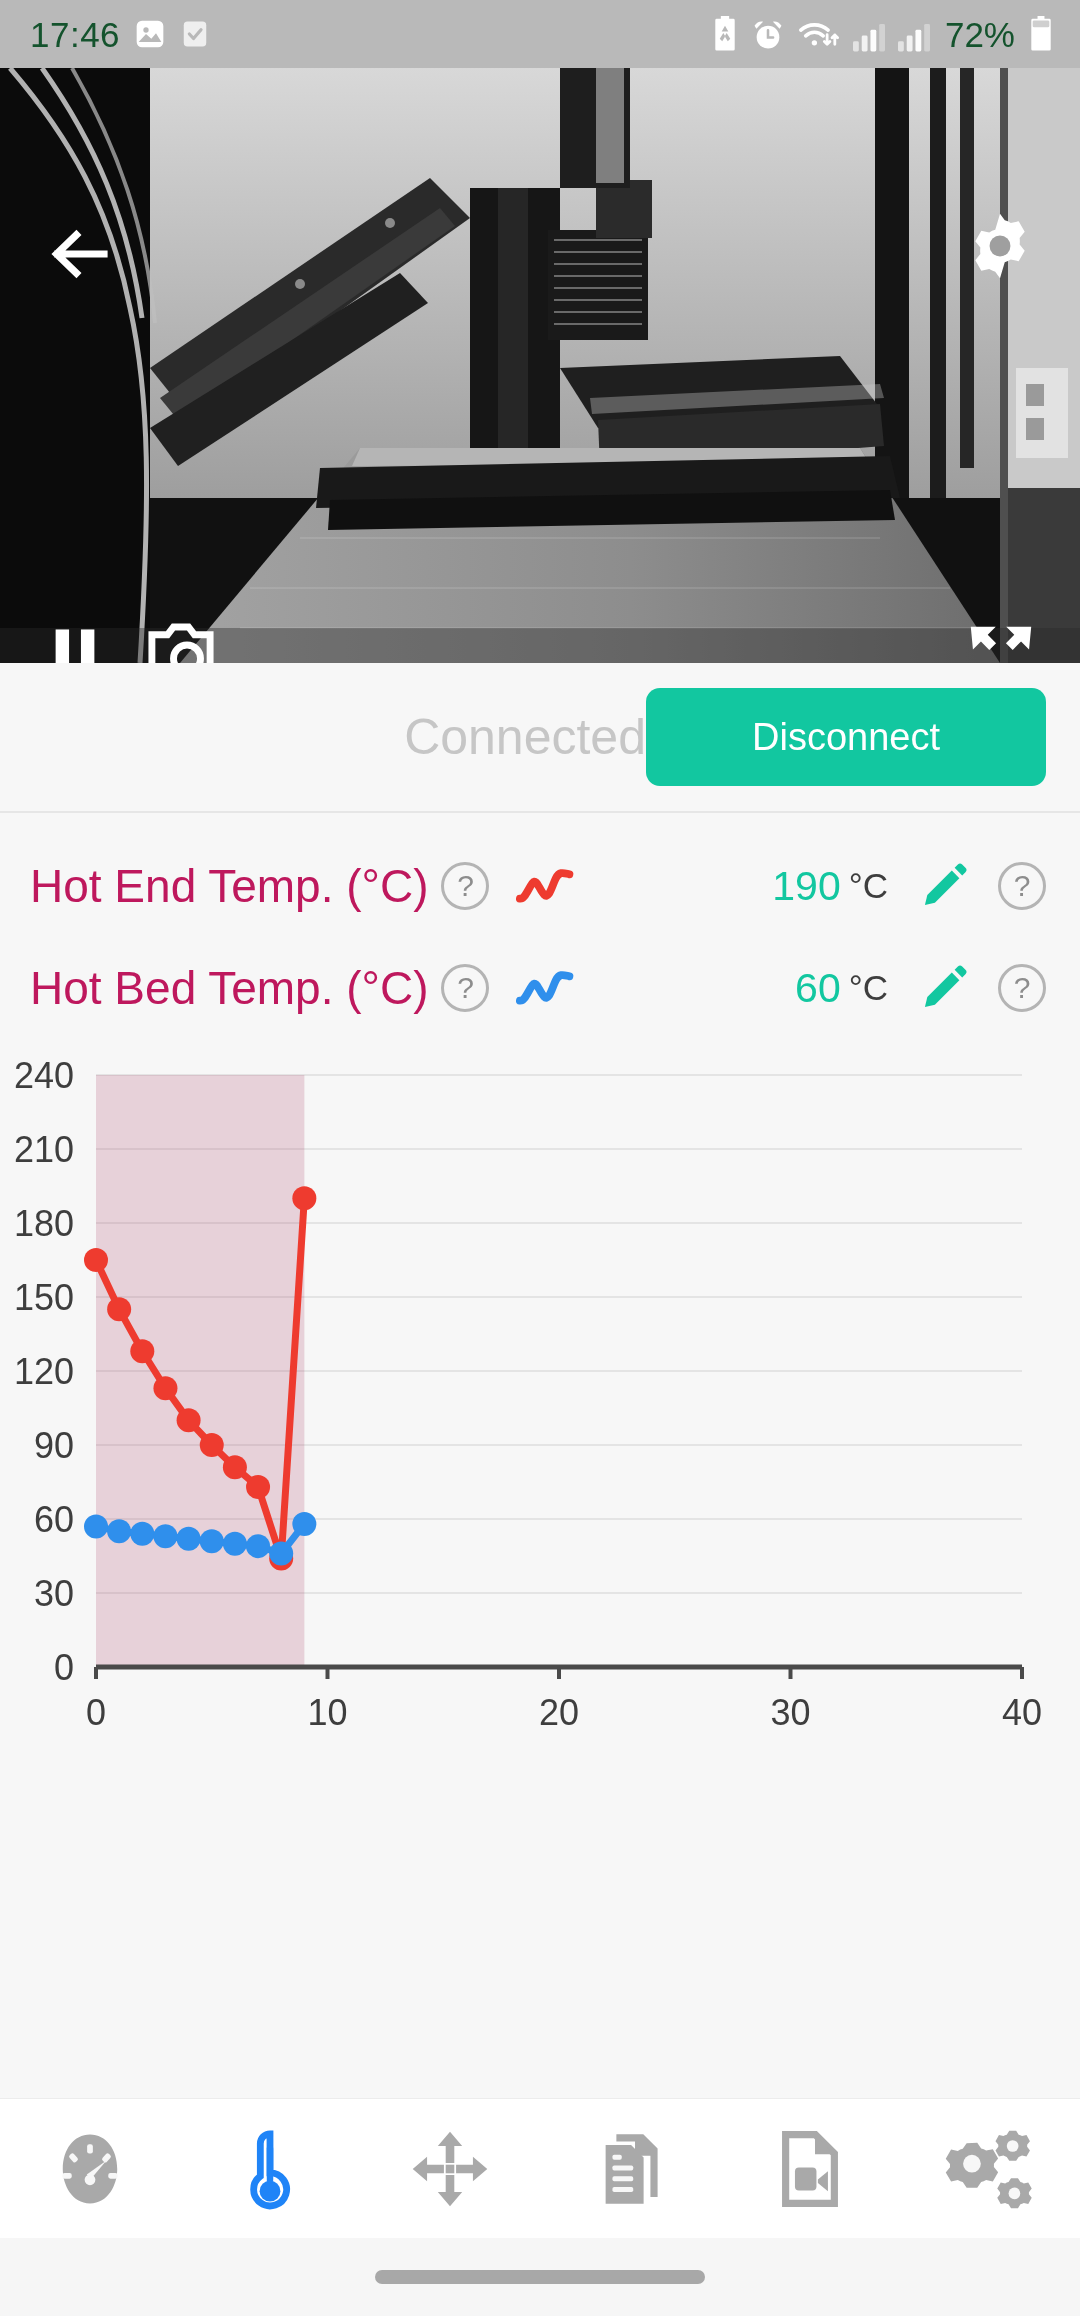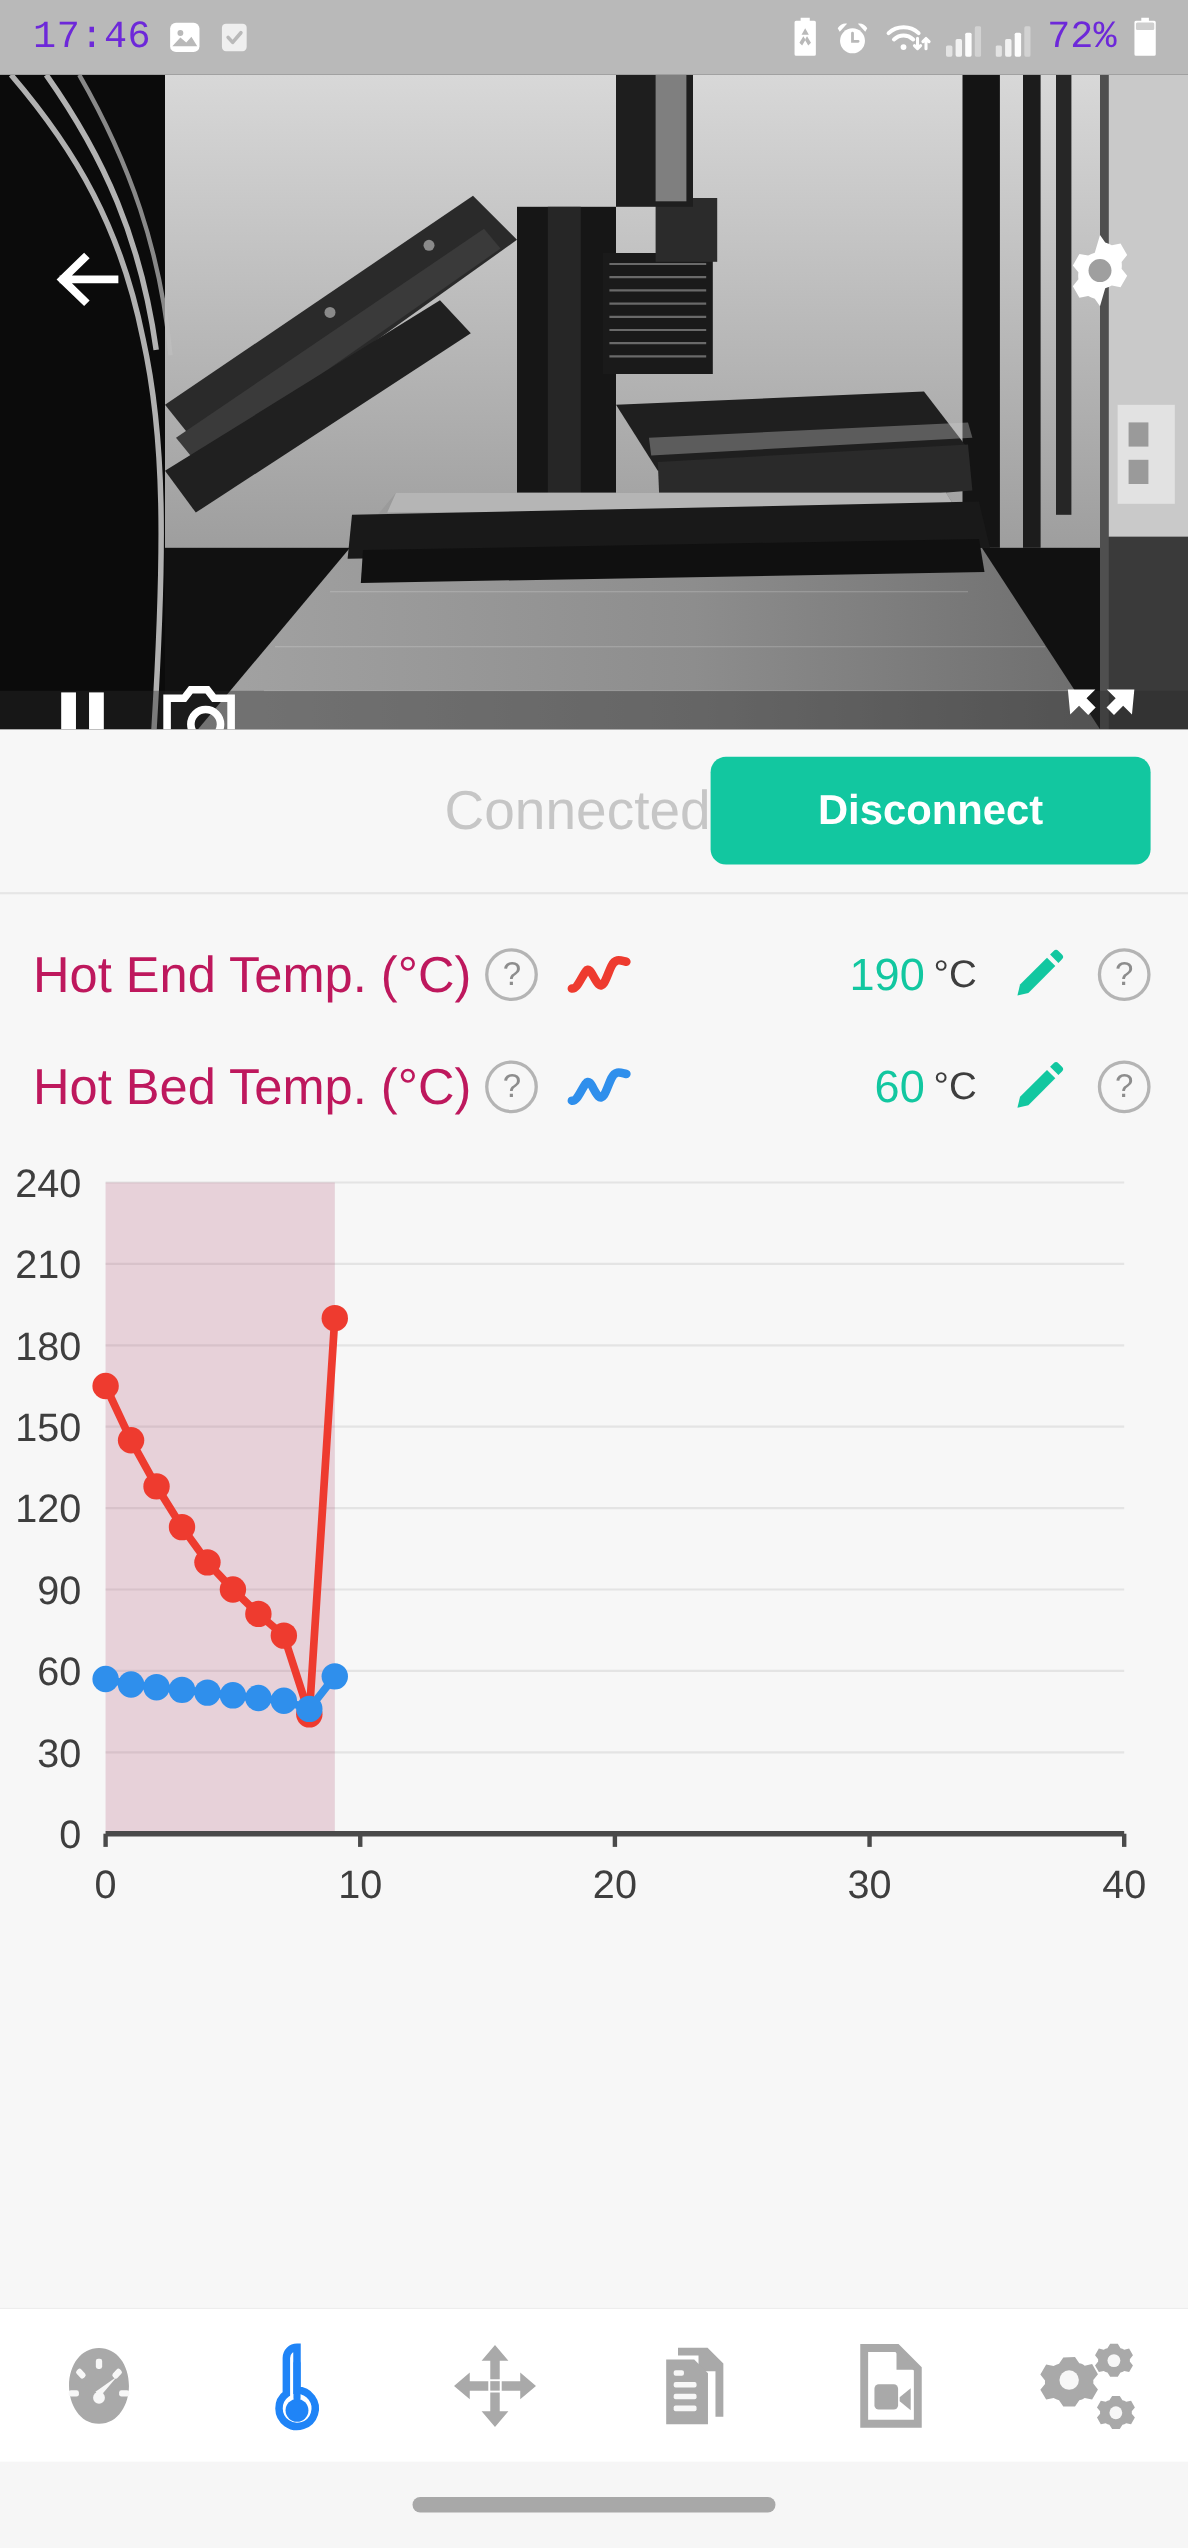--- a/index.html
+++ b/index.html
@@ -6,23 +6,23 @@
   html, body {
     width: 1080px; height: 2316px;
     font-family: "Liberation Sans", sans-serif;
     background: #f7f7f7;
     overflow: hidden;
   }
   .phone { position: relative; width: 1080px; height: 2316px; background: #f7f7f7; display: flex; flex-direction: column; }
 
   
   .statusbar {
-    height: 68px; background: #b9b9b9; color: #6d28d9;
+    height: 68px; background: #b9b9b9; color: #14532d;
     display: flex; align-items: center; justify-content: space-between;
-    padding: 0 26px 0 30px; flex: 0 0 68px; font-family: Liberation Mono, monospace;
+    padding: 0 26px 0 30px; flex: 0 0 68px;
   }
   .sb-left { display: flex; align-items: center; gap: 14px; }
   .sb-time { font-size: 35px; letter-spacing: .5px; line-height: 1; font-weight: 400; }
   .sb-right { display: flex; align-items: flex-end; gap: 13px; }
   .sb-ico { display: inline-flex; align-items: center; justify-content: center; }
   .sb-pct { font-size: 35px; line-height: 1; margin-left: 2px; }
 
   
   .webcam {
     position: relative; width: 1080px; height: 595px;
@@ -39,21 +39,21 @@
   
   .conn-row {
     display: flex; align-items: center; height: 150px; flex: 0 0 150px;
     background: #f7f7f7; border-bottom: 2px solid #e6e6e6;
     padding: 0 34px 0 30px;
   }
   .conn-title { font-size: 38px; color: #3e3e3e; line-height: 1.15; width: 330px; }
   .conn-status { flex: 1; text-align: right; font-size: 50px; color: #c6c6c6; }
   .conn-btn {
     background: #12c7a0; color: #ffffff; border: none; border-radius: 14px;
-    font-size: 38px; font-weight: bold; padding: 0 38px; height: 98px;
+    font-size: 38px; font-weight: normal; padding: 0 38px; height: 98px;
     min-width: 400px; font-family: "Liberation Sans", sans-serif; cursor: pointer;
   }
 
   
   .temps { padding: 22px 34px 0 30px; flex: 0 0 auto; }
   .temp-row { display: flex; align-items: center; height: 102px; }
   .t-label { font-size: 46px; color: #be185d; white-space: nowrap; }
   .help {
     width: 48px; height: 48px; border: 3px solid #b4b4b4; border-radius: 50%;
     display: inline-flex; align-items: center; justify-content: center;

